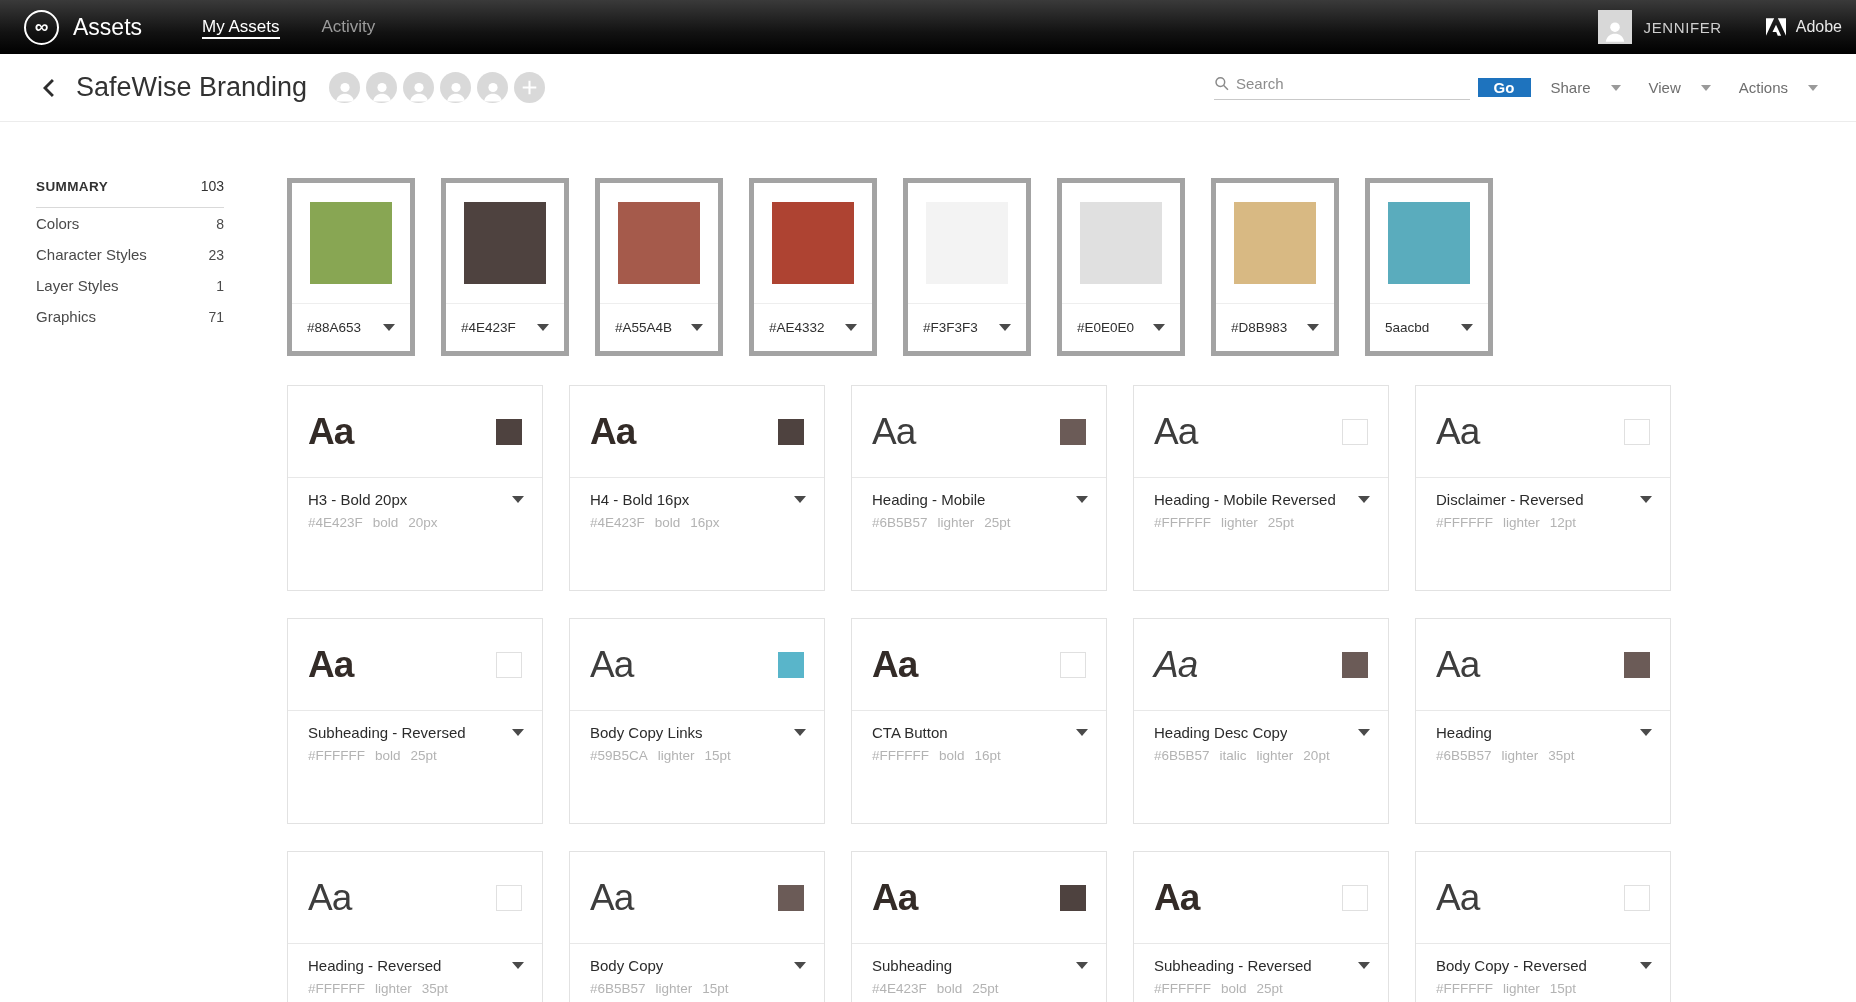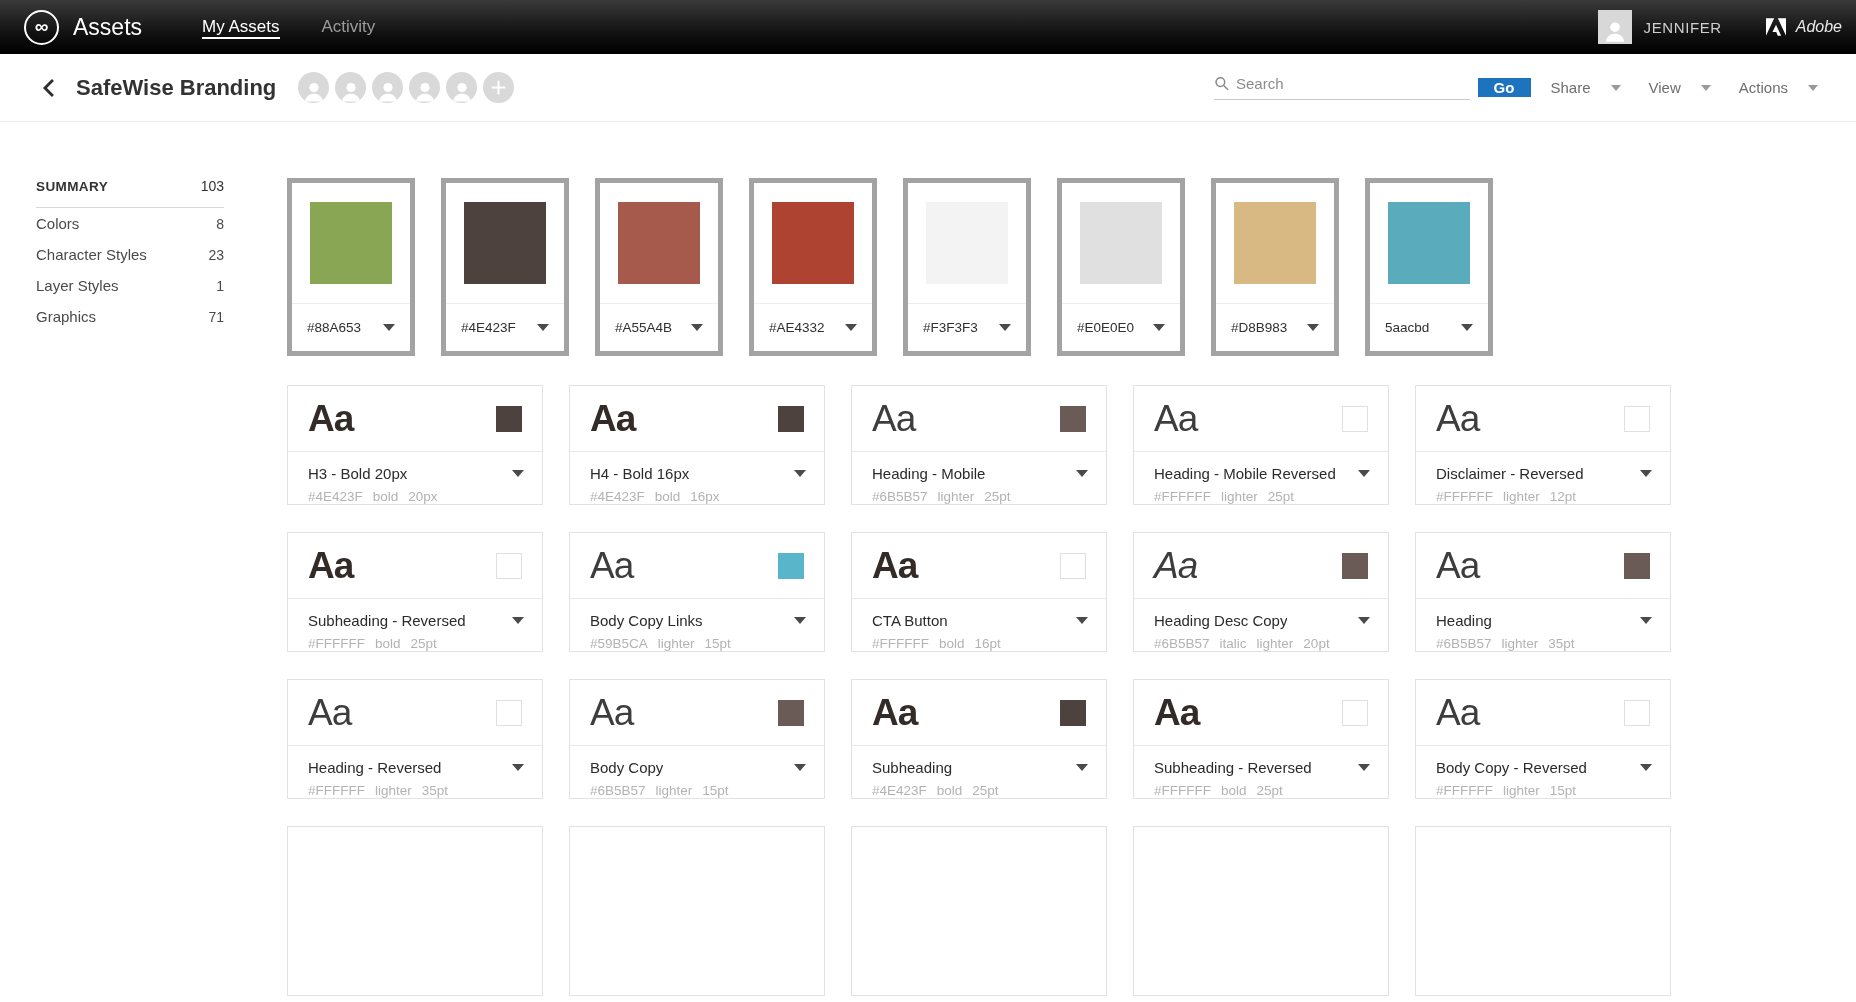--- a/index.html
+++ b/index.html
@@ -17,28 +17,28 @@
   .cc-logo span { color:#fff; font-weight:700; font-size:19px; line-height:1; margin-top:-2px; }
   .tabs { display:flex; gap:42px; margin-left:60px; height:54px; align-items:center; }
   .tab { display:flex; align-items:center; font-size:17px; color:#9b9b9b;
     border-bottom:2px solid transparent; padding-top:2px; cursor:pointer; }
   .tab.active { color:#fff; border-bottom-color:#fff; }
   .top-right { margin-left:auto; display:flex; align-items:center; }
   .avatar-sq { width:34px; height:34px; background:#d8d8d8; display:flex;
     align-items:flex-end; justify-content:center; overflow:hidden; }
   .user-name { color:#cfcfcf; font-size:15px; letter-spacing:.6px; margin:0 0 0 12px; }
   .adobe-block { display:flex; align-items:center; gap:10px; margin-left:44px;
-    color:#e8e8e8; font-size:16px;font-style:italic; }
+    color:#e8e8e8; font-size:16px; }
 
   
   .subheader { position:absolute; top:54px; left:0; width:1856px; height:68px;
     background:#fff; border-bottom:1px solid #ececec; display:flex;
     align-items:center; padding:0 24px 0 40px; }
   .back-btn { width:26px; height:26px; display:flex; align-items:center; cursor:pointer; }
-  .page-title { font-size:22px; font-weight:700; color:#323232; margin:0 22px 0 10px;
+  .page-title { font-size:27px; font-weight:400; color:#323232; margin:0 22px 0 10px;
     white-space:nowrap; }
   .collab { display:flex; gap:6px; }
   .collab-avatar { width:31px; height:31px; border-radius:50%; background:#d9d9d9;
     display:flex; align-items:flex-end; justify-content:center; overflow:hidden; cursor:pointer; }
   .collab-avatar.add { align-items:center; }
 
   .search-area { margin-left:auto; display:flex; align-items:center; }
   .search-field { width:256px; display:flex; align-items:center; gap:7px;
     border-bottom:1px solid #c9c9c9; padding-bottom:7px; }
   .search-field input { border:none; outline:none; width:100%; font-size:15px;
@@ -68,21 +68,21 @@
   .color-card { height:178px; background:#fff; border:5px solid #a3a3a3;
     display:flex; flex-direction:column; cursor:pointer; }
   .color-swatch-area { flex:1; display:flex; align-items:center; justify-content:center; }
   .color-swatch { width:82px; height:82px; }
   .color-label-row { height:48px; border-top:1px solid #eee; display:flex;
     align-items:center; justify-content:space-between; padding:0 15px;
     font-size:13.5px; color:#2f2f2f; }
 
   .styles-grid { margin-top:29px; display:grid; grid-template-columns:repeat(5,256px);
     gap:27px 26px; }
-  .style-card { height:120px; background:#fff; border:1px solid #e2e2e2;
+  .style-card { height:206px; background:#fff; border:1px solid #e2e2e2;
     display:flex; flex-direction:column; cursor:pointer; }
   .style-top { height:92px; border-bottom:1px solid #e8e8e8; display:flex;
     align-items:center; justify-content:space-between; padding:0 20px; }
   .sample { font-size:37px; color:#3d3d3d; line-height:1; letter-spacing:-1px; }
   .sample-bold { font-weight:700; color:#332b27; }
   .sample-light { font-weight:300; }
   .sample-light-italic { font-weight:300; font-style:italic; }
   .style-swatch { width:26px; height:26px; }
   .swatch-white { border:1px solid #e0e0e0; }
   .style-bottom { flex:1; padding:13px 18px 0 20px; }

